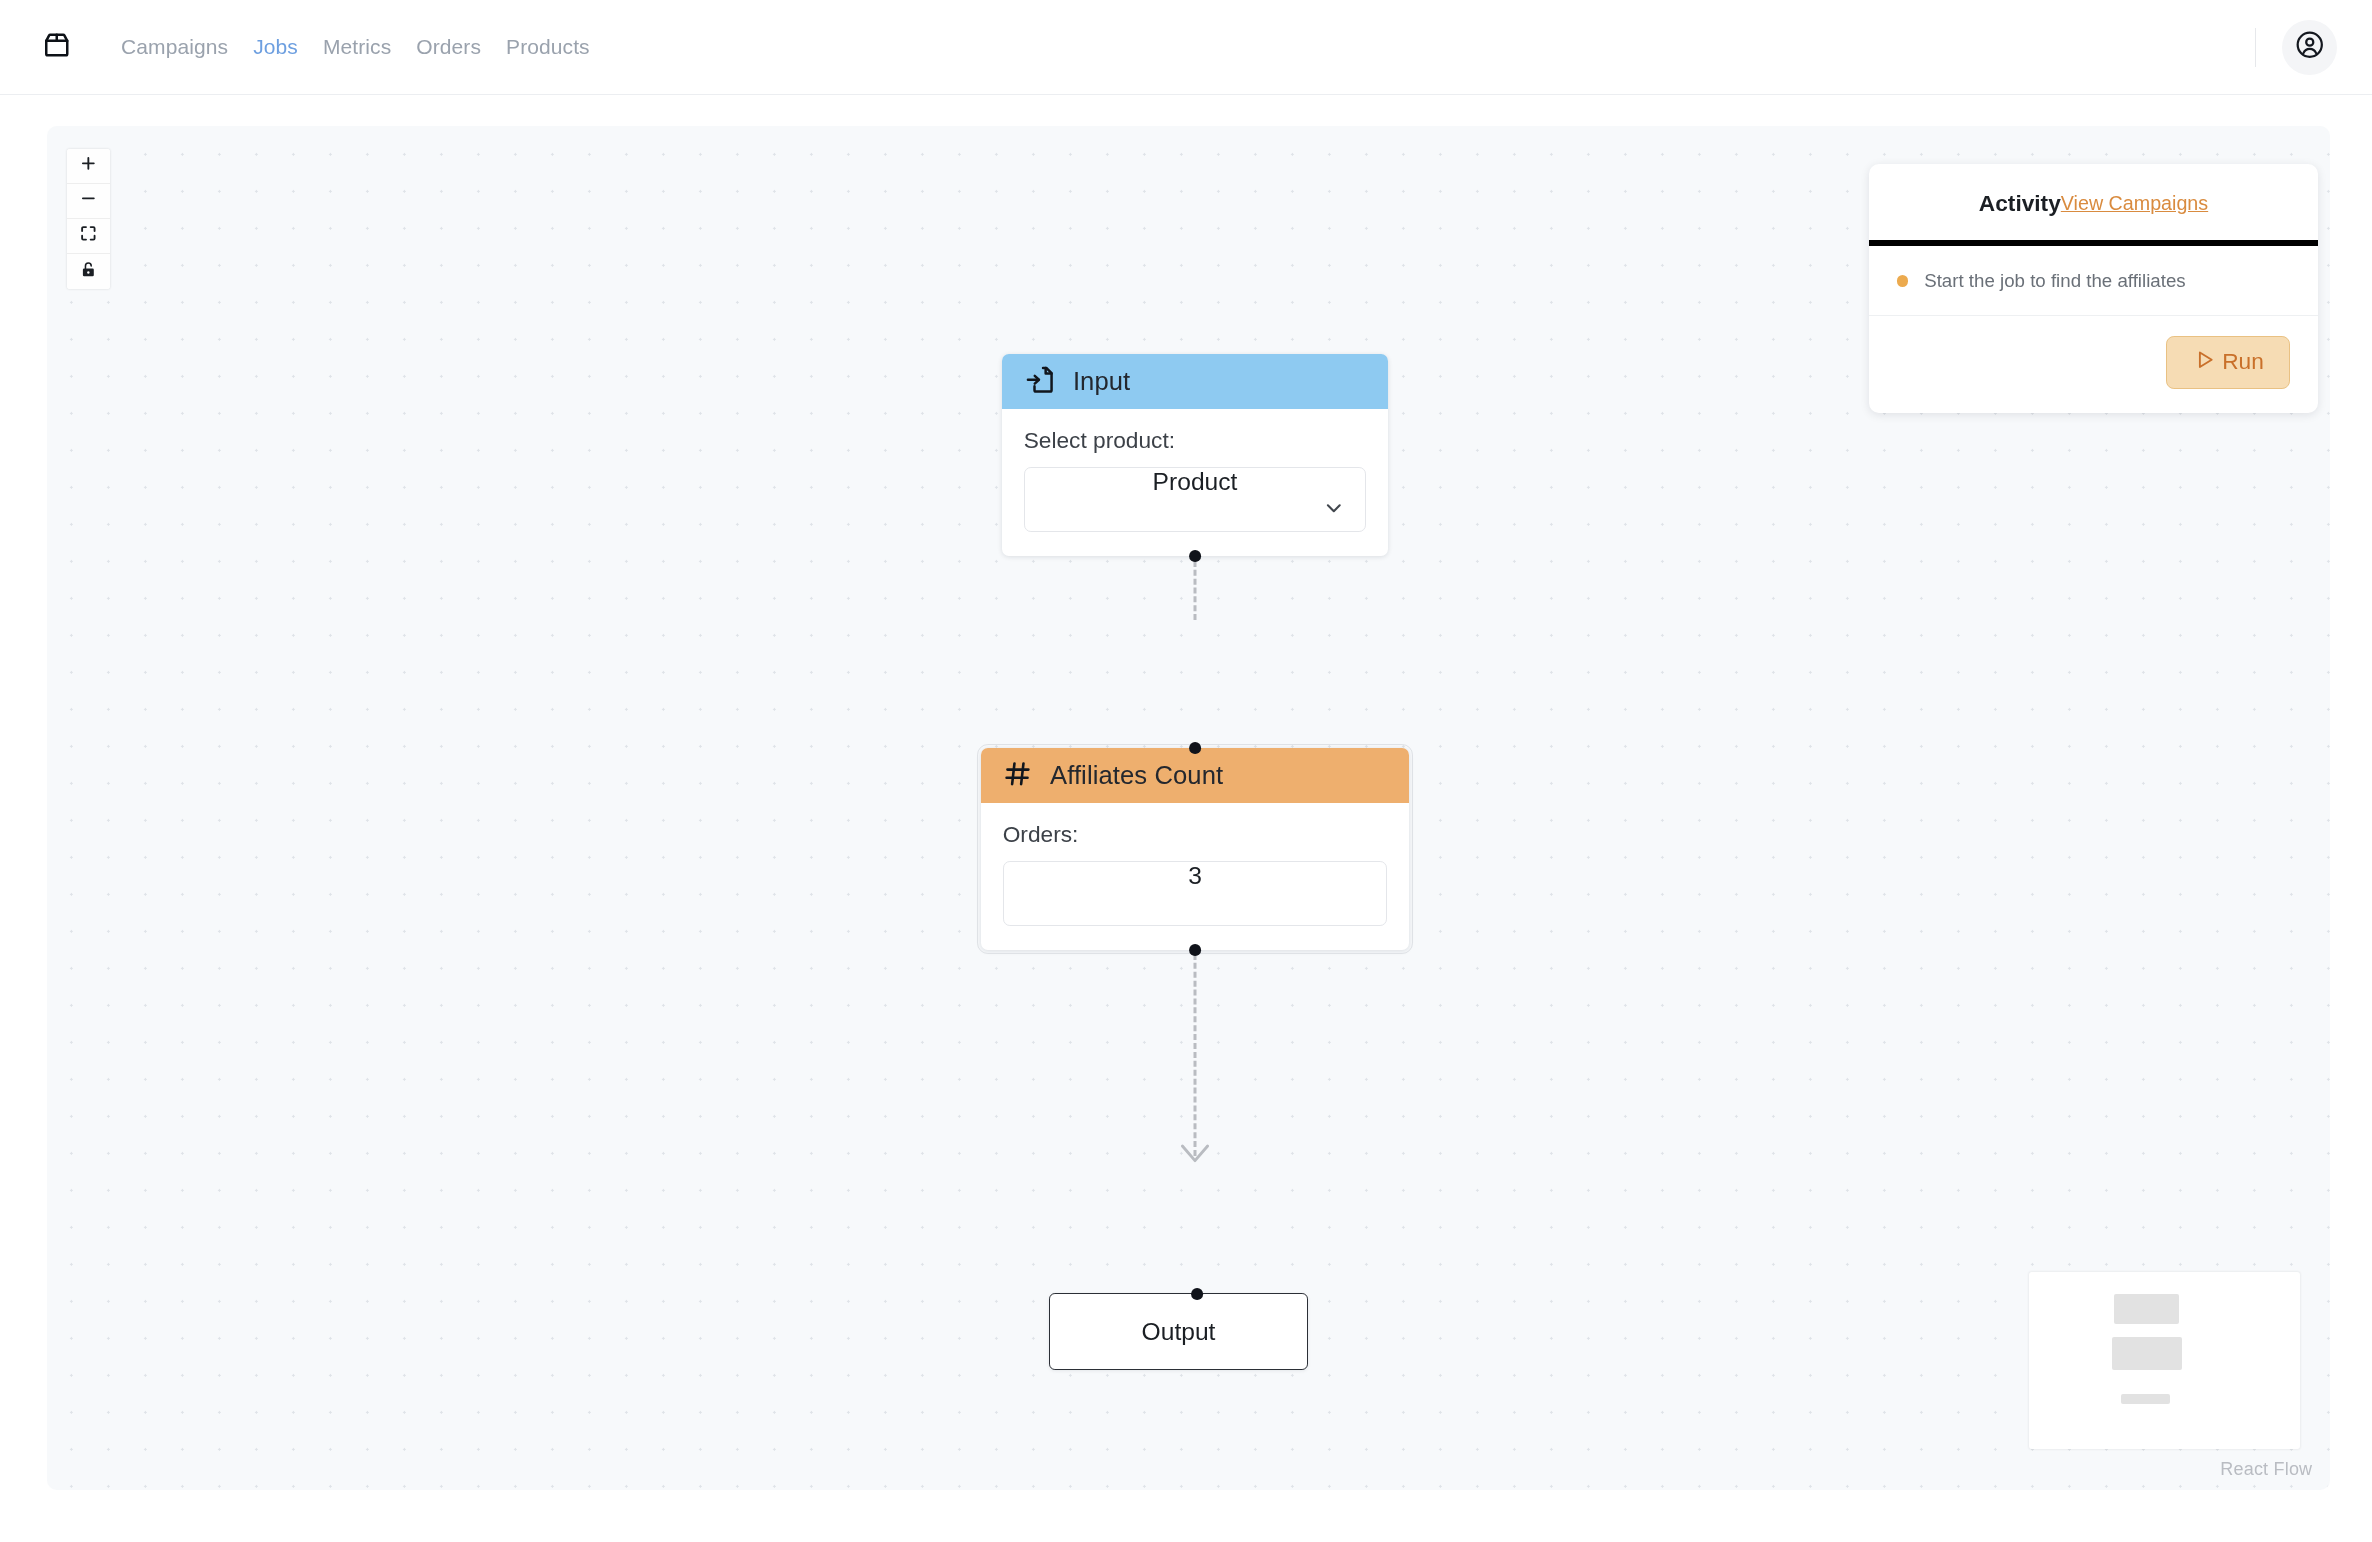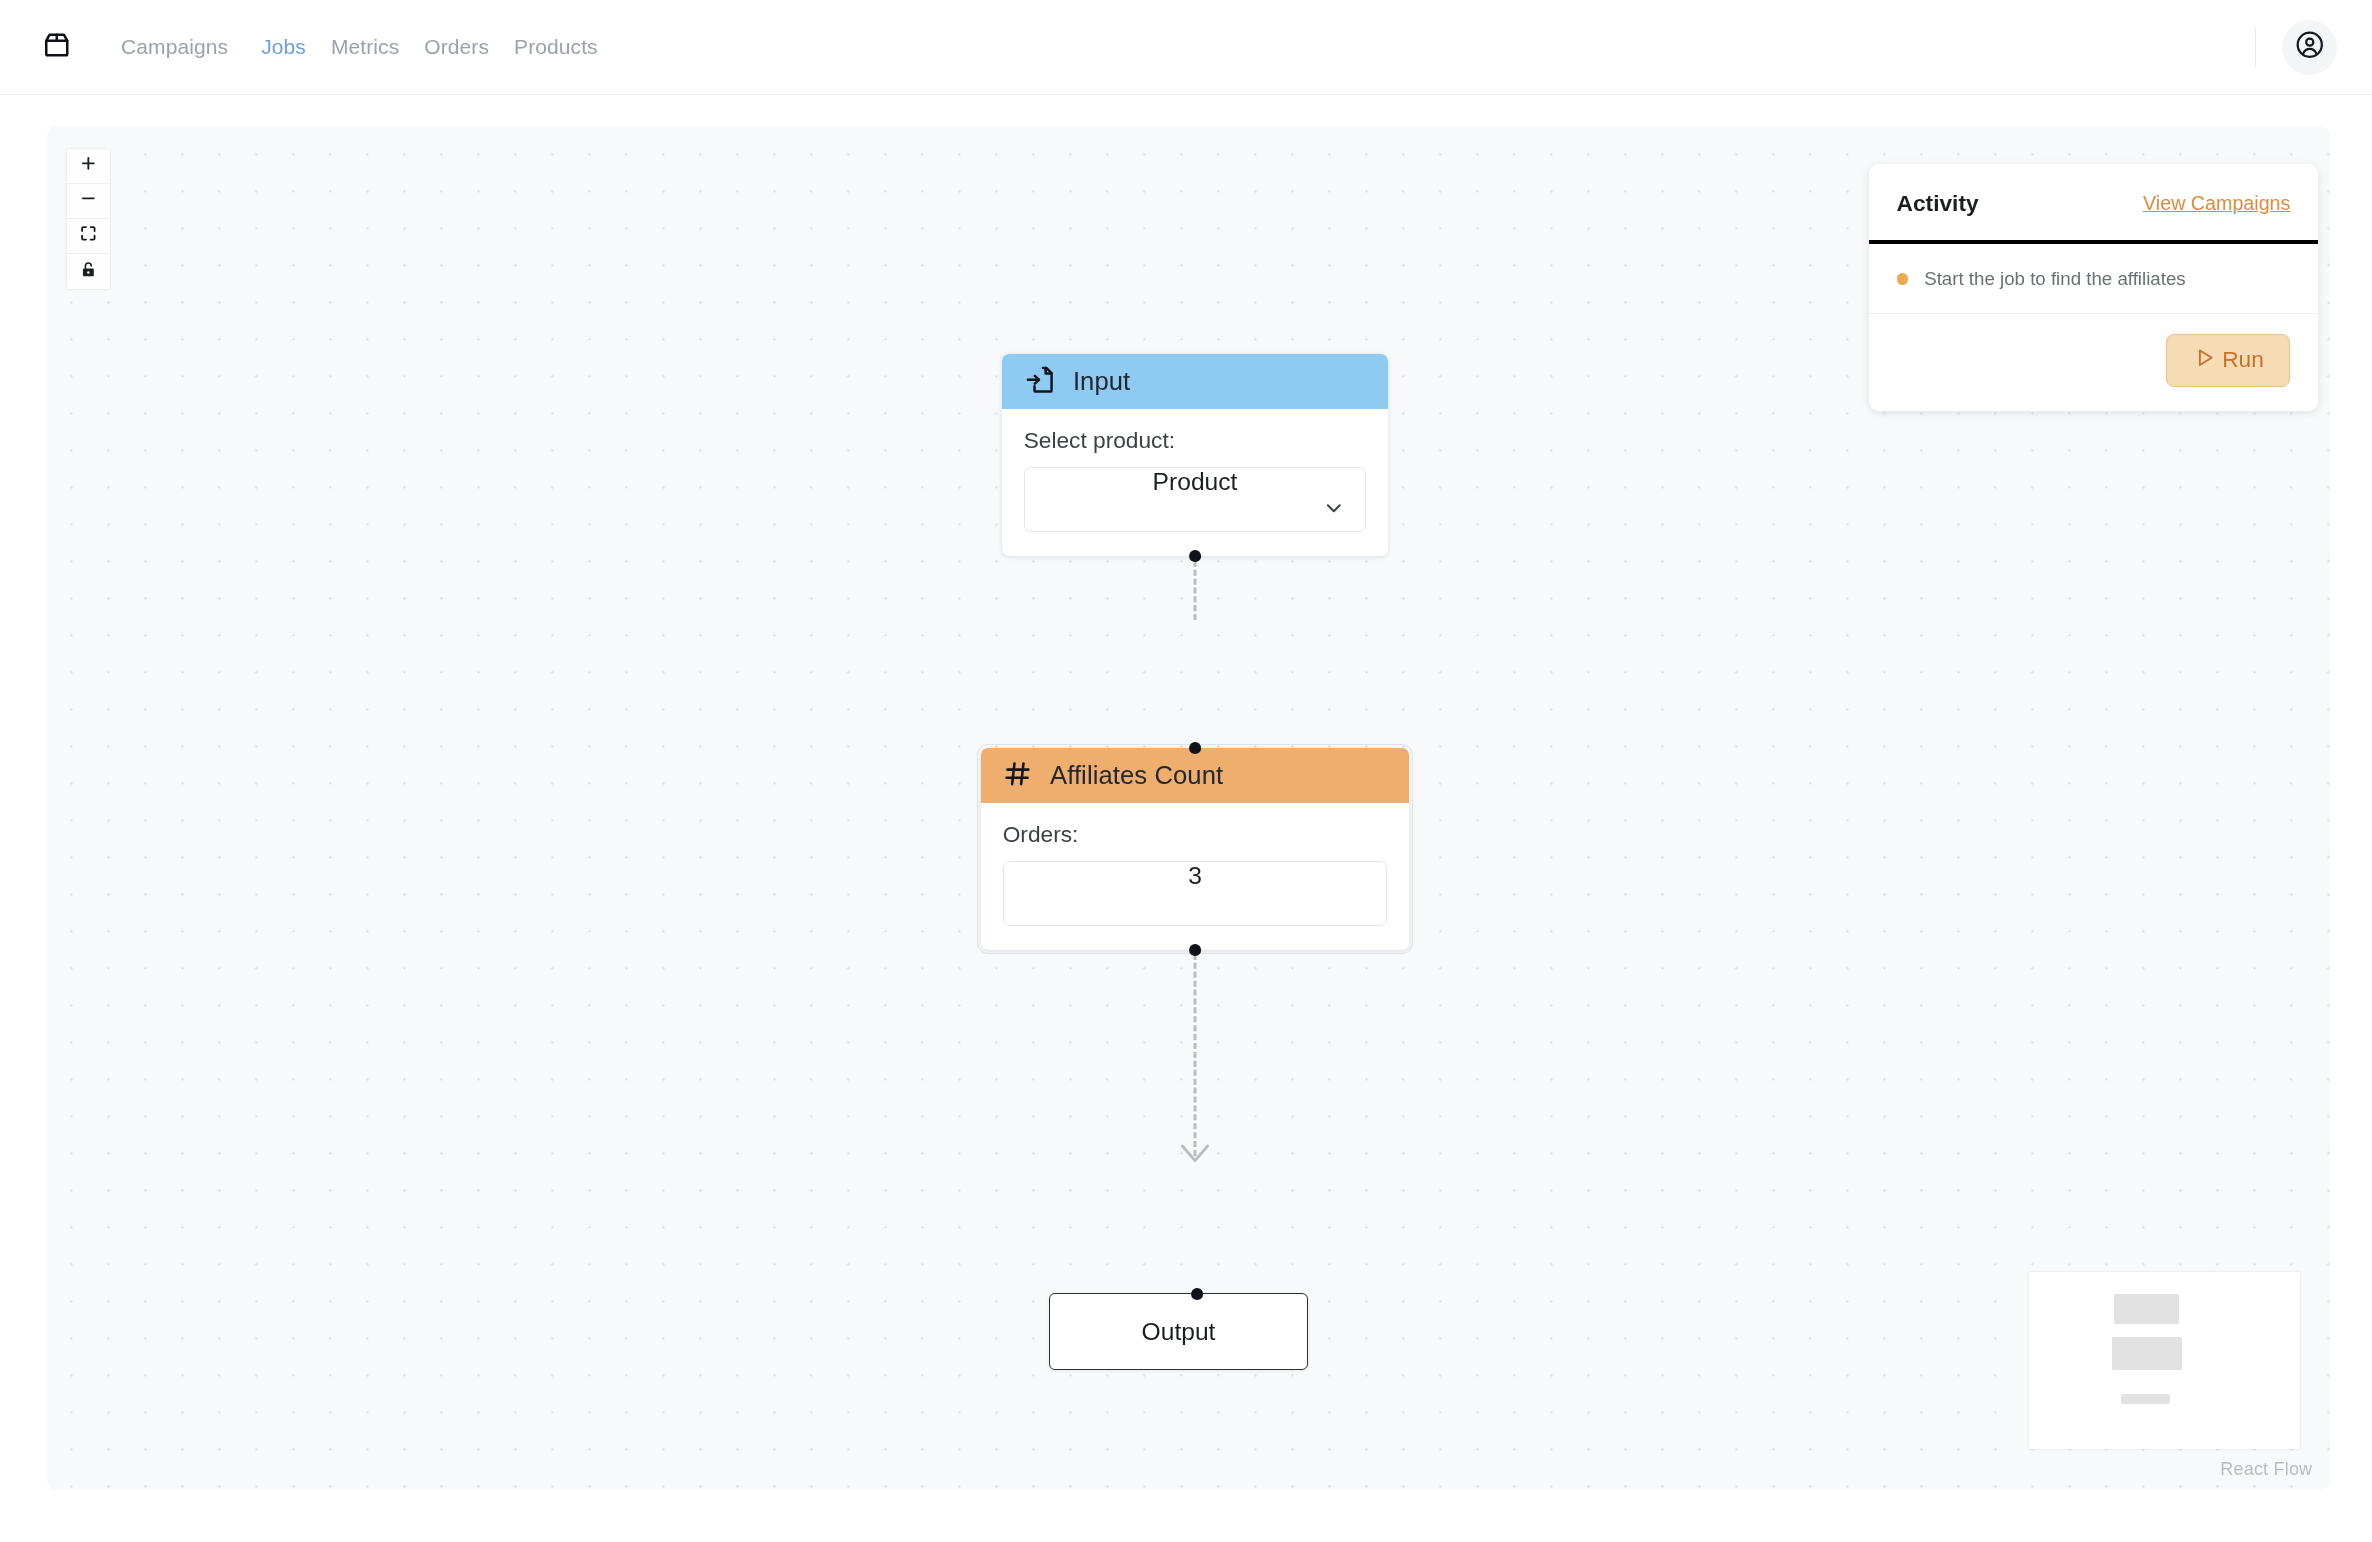--- a/index.html
+++ b/index.html
@@ -36,21 +36,21 @@
     gap: 25px;
     margin-left: 45px;
   }
   .nav-item {
     font-size: 21px;
     color: #9aa2ad;
     letter-spacing: 0.1px;
     cursor: pointer;
     white-space: nowrap;
   }
-  .nav-item.active { color: #6d9fe0; margin-left: 8px; }
+  .nav-item.active { color: #6d9fe0; }
 
   .topbar-right {
     margin-left: auto;
     display: flex;
     align-items: center;
     margin-right: 35px;
     gap: 25.6px;
   }
   .nav-divider {
     width: 1px; height: 39px;
@@ -202,23 +202,23 @@
     left: 1869px; top: 164px;
     width: 449px;
     background: #ffffff;
     border-radius: 9.9px;
     box-shadow: 0 2px 9.9px rgba(15,23,42,.10);
     overflow: hidden;
   }
   .activity-head {
     display: flex;
     align-items: center;
-    justify-content: space-between;
+    justify-content: center;
     padding: 25.6px 27.6px 23.6px 27.6px;
-    border-bottom: 4px solid #000000;
+    border-bottom: 6px solid #000000;
   }
   .activity-title {
     font-size: 22.7px;
     font-weight: bold;
     color: #1b1f24;
   }
   .activity-link {
     font-size: 19.7px;
     color: #d98b3f;
     text-decoration: underline;

